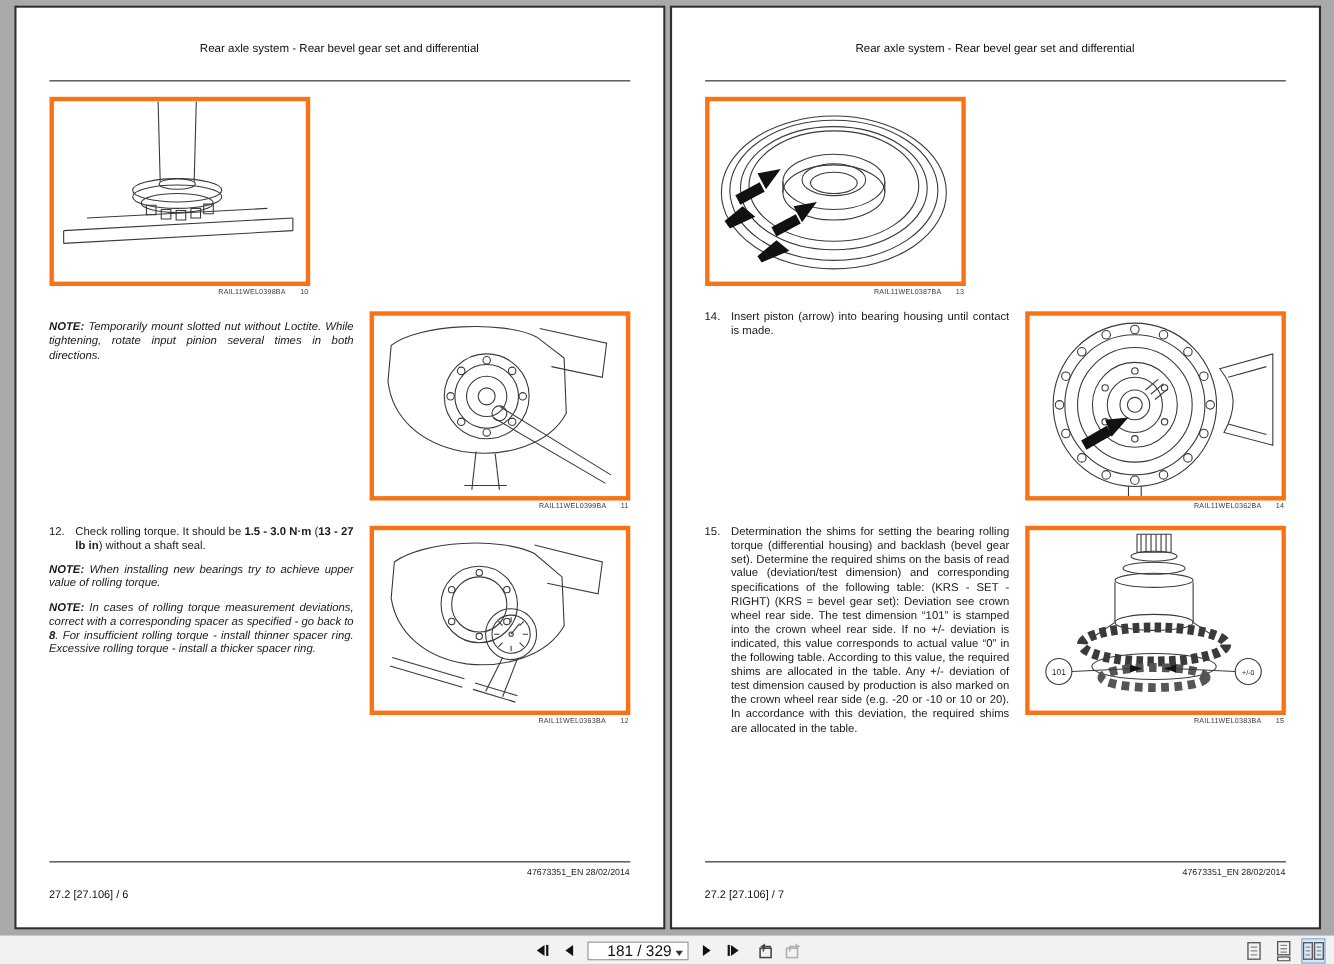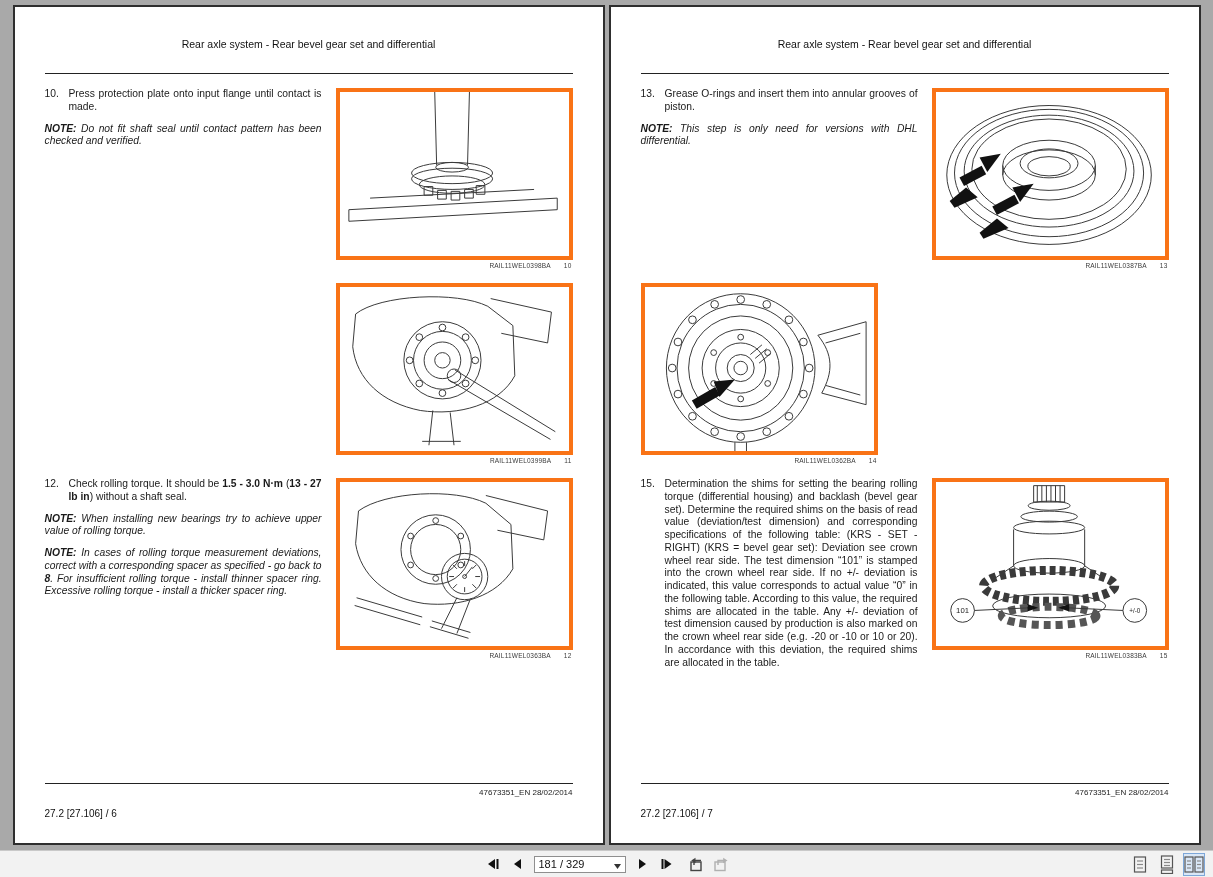--- a/index.html
+++ b/index.html
@@ -54,22 +54,22 @@
   }
   .tb-btn {
     width:18px; height:18px; display:flex; align-items:center; justify-content:center;
     background:transparent; border:none; cursor:pointer; padding:0;
   }
   .page-combo {
     width:92px; height:17px; background:#fff; border:1px solid #8f8f8f;
     display:flex; align-items:center; position:relative;
   }
   .page-combo input {
-    border:none; outline:none; width:76px; height:15px; font-size:11px;
-    padding-left:4px; font-family:"Liberation Sans", sans-serif; color:#111; background:transparent;
+    border:none; outline:none; width:76px; height:15px; font-size:14px;
+    padding-left:4px; font-family:"Liberation Sans", sans-serif; color:#111; background:transparent;text-align:right;
   }
   .combo-caret { position:absolute; right:4px; top:7px; }
 
   .right-cluster {
     position:absolute; right:8px; display:flex; align-items:center; gap:5px;
   }
   .view-btn {
     width:22px; height:23px; display:flex; align-items:center; justify-content:center;
     background:transparent; border:1px solid transparent; cursor:pointer; padding:0;
   }
@@ -82,27 +82,20 @@
 
 <div class="viewer">
   <div class="pages-area">
 
     <div class="page">
       <div class="page-header">Rear axle system - Rear bevel gear set and differential</div>
       <div class="hrule"></div>
       <div class="page-body">
 
         <div class="row tall">
-          <div class="text-col">
-            <div class="step">
-              <span class="step-num">10.</span>
-              <span class="step-text">Press protection plate onto input flange until contact is made.</span>
-            </div>
-            <p class="note"><b>NOTE:</b> <span>Do not fit shaft seal until contact pattern has been checked and verified.</span></p>
-          </div>
           <div class="fig-col">
             <div class="fig-box">
               <svg viewBox="0 0 235 170" fill="none" stroke="#3a3a3a" stroke-width="1">
                 <line x1="97" y1="0" x2="99" y2="76"></line>
                   <line x1="133" y1="0" x2="131" y2="76"></line>
                 <ellipse cx="115" cy="78" rx="17" ry="5"></ellipse>
                 <ellipse cx="115" cy="84" rx="42" ry="11"></ellipse>
                 <ellipse cx="115" cy="90" rx="42" ry="11"></ellipse>
                 <ellipse cx="115" cy="96" rx="34" ry="9"></ellipse>
                 <rect class="draw" x="86" y="98" width="9" height="9"></rect>
@@ -119,20 +112,21 @@
             </div>
             <div class="fig-caption">
               <span>RAIL11WEL0398BA</span>
               <span class="fig-num">10</span>
             </div>
           </div>
         </div>
 
         <div class="row tall">
           <div class="text-col">
+            <p class="note"><b>NOTE:</b> <span>Temporarily mount slotted nut without Loctite. While tightening, rotate input pinion several times in both directions.</span></p>
           </div>
           <div class="fig-col">
             <div class="fig-box">
               <svg viewBox="0 0 235 170" fill="none" stroke="#3a3a3a" stroke-width="1">
                 <path d="M15,28 C40,8 120,4 152,20 L178,40 L180,92 C164,122 122,134 82,128 C42,120 16,96 12,62 Z"></path>
                 <polyline points="155,12 218,26 214,58 166,48"></polyline>
                 <circle cx="105" cy="76" r="40"></circle>
                   <circle cx="105" cy="76" r="30"></circle>
                   <circle cx="105" cy="76" r="19"></circle>
                   <circle cx="105" cy="76" r="8"></circle>
@@ -215,27 +209,20 @@
         <div class="footer-section">27.2 [27.106] / 6</div>
       </div>
     </div>
 
     <div class="page">
       <div class="page-header">Rear axle system - Rear bevel gear set and differential</div>
       <div class="hrule"></div>
       <div class="page-body">
 
         <div class="row tall">
-          <div class="text-col">
-            <div class="step">
-              <span class="step-num">13.</span>
-              <span class="step-text">Grease O-rings and insert them into annular grooves of piston.</span>
-            </div>
-            <p class="note"><b>NOTE:</b> <span>This step is only need for versions with DHL differential.</span></p>
-          </div>
           <div class="fig-col">
             <div class="fig-box">
               <svg viewBox="0 0 235 170" fill="none" stroke="#3a3a3a" stroke-width="1">
                 <ellipse cx="116" cy="86" rx="106" ry="72"></ellipse>
                 <ellipse cx="116" cy="84" rx="98" ry="66"></ellipse>
                 <ellipse cx="116" cy="82" rx="88" ry="58"></ellipse>
                 <ellipse cx="116" cy="80" rx="80" ry="52"></ellipse>
                 <ellipse cx="116" cy="86" rx="48" ry="26"></ellipse>
                 <ellipse cx="116" cy="76" rx="48" ry="26"></ellipse>
                 <line x1="68" y1="76" x2="68" y2="86"></line>
@@ -253,20 +240,26 @@
               </svg>
             </div>
             <div class="fig-caption">
               <span>RAIL11WEL0387BA</span>
               <span class="fig-num">13</span>
             </div>
           </div>
         </div>
 
         <div class="row tall">
+          <div class="text-col">
+            <div class="step">
+              <span class="step-num">14.</span>
+              <span class="step-text">Insert piston (arrow) into bearing housing until contact is made.</span>
+            </div>
+          </div>
           <div class="fig-col">
             <div class="fig-box">
               <svg viewBox="0 0 235 170" fill="none" stroke="#3a3a3a" stroke-width="1">
                 <circle cx="98" cy="84" r="77"></circle>
                   <circle cx="98" cy="84" r="66"></circle>
                   <circle cx="98" cy="84" r="54"></circle>
                   <circle cx="98" cy="84" r="40"></circle>
                 <circle cx="98" cy="13" r="4"></circle>
                   <circle cx="125" cy="18" r="4"></circle>
                   <circle cx="148" cy="34" r="4"></circle>

